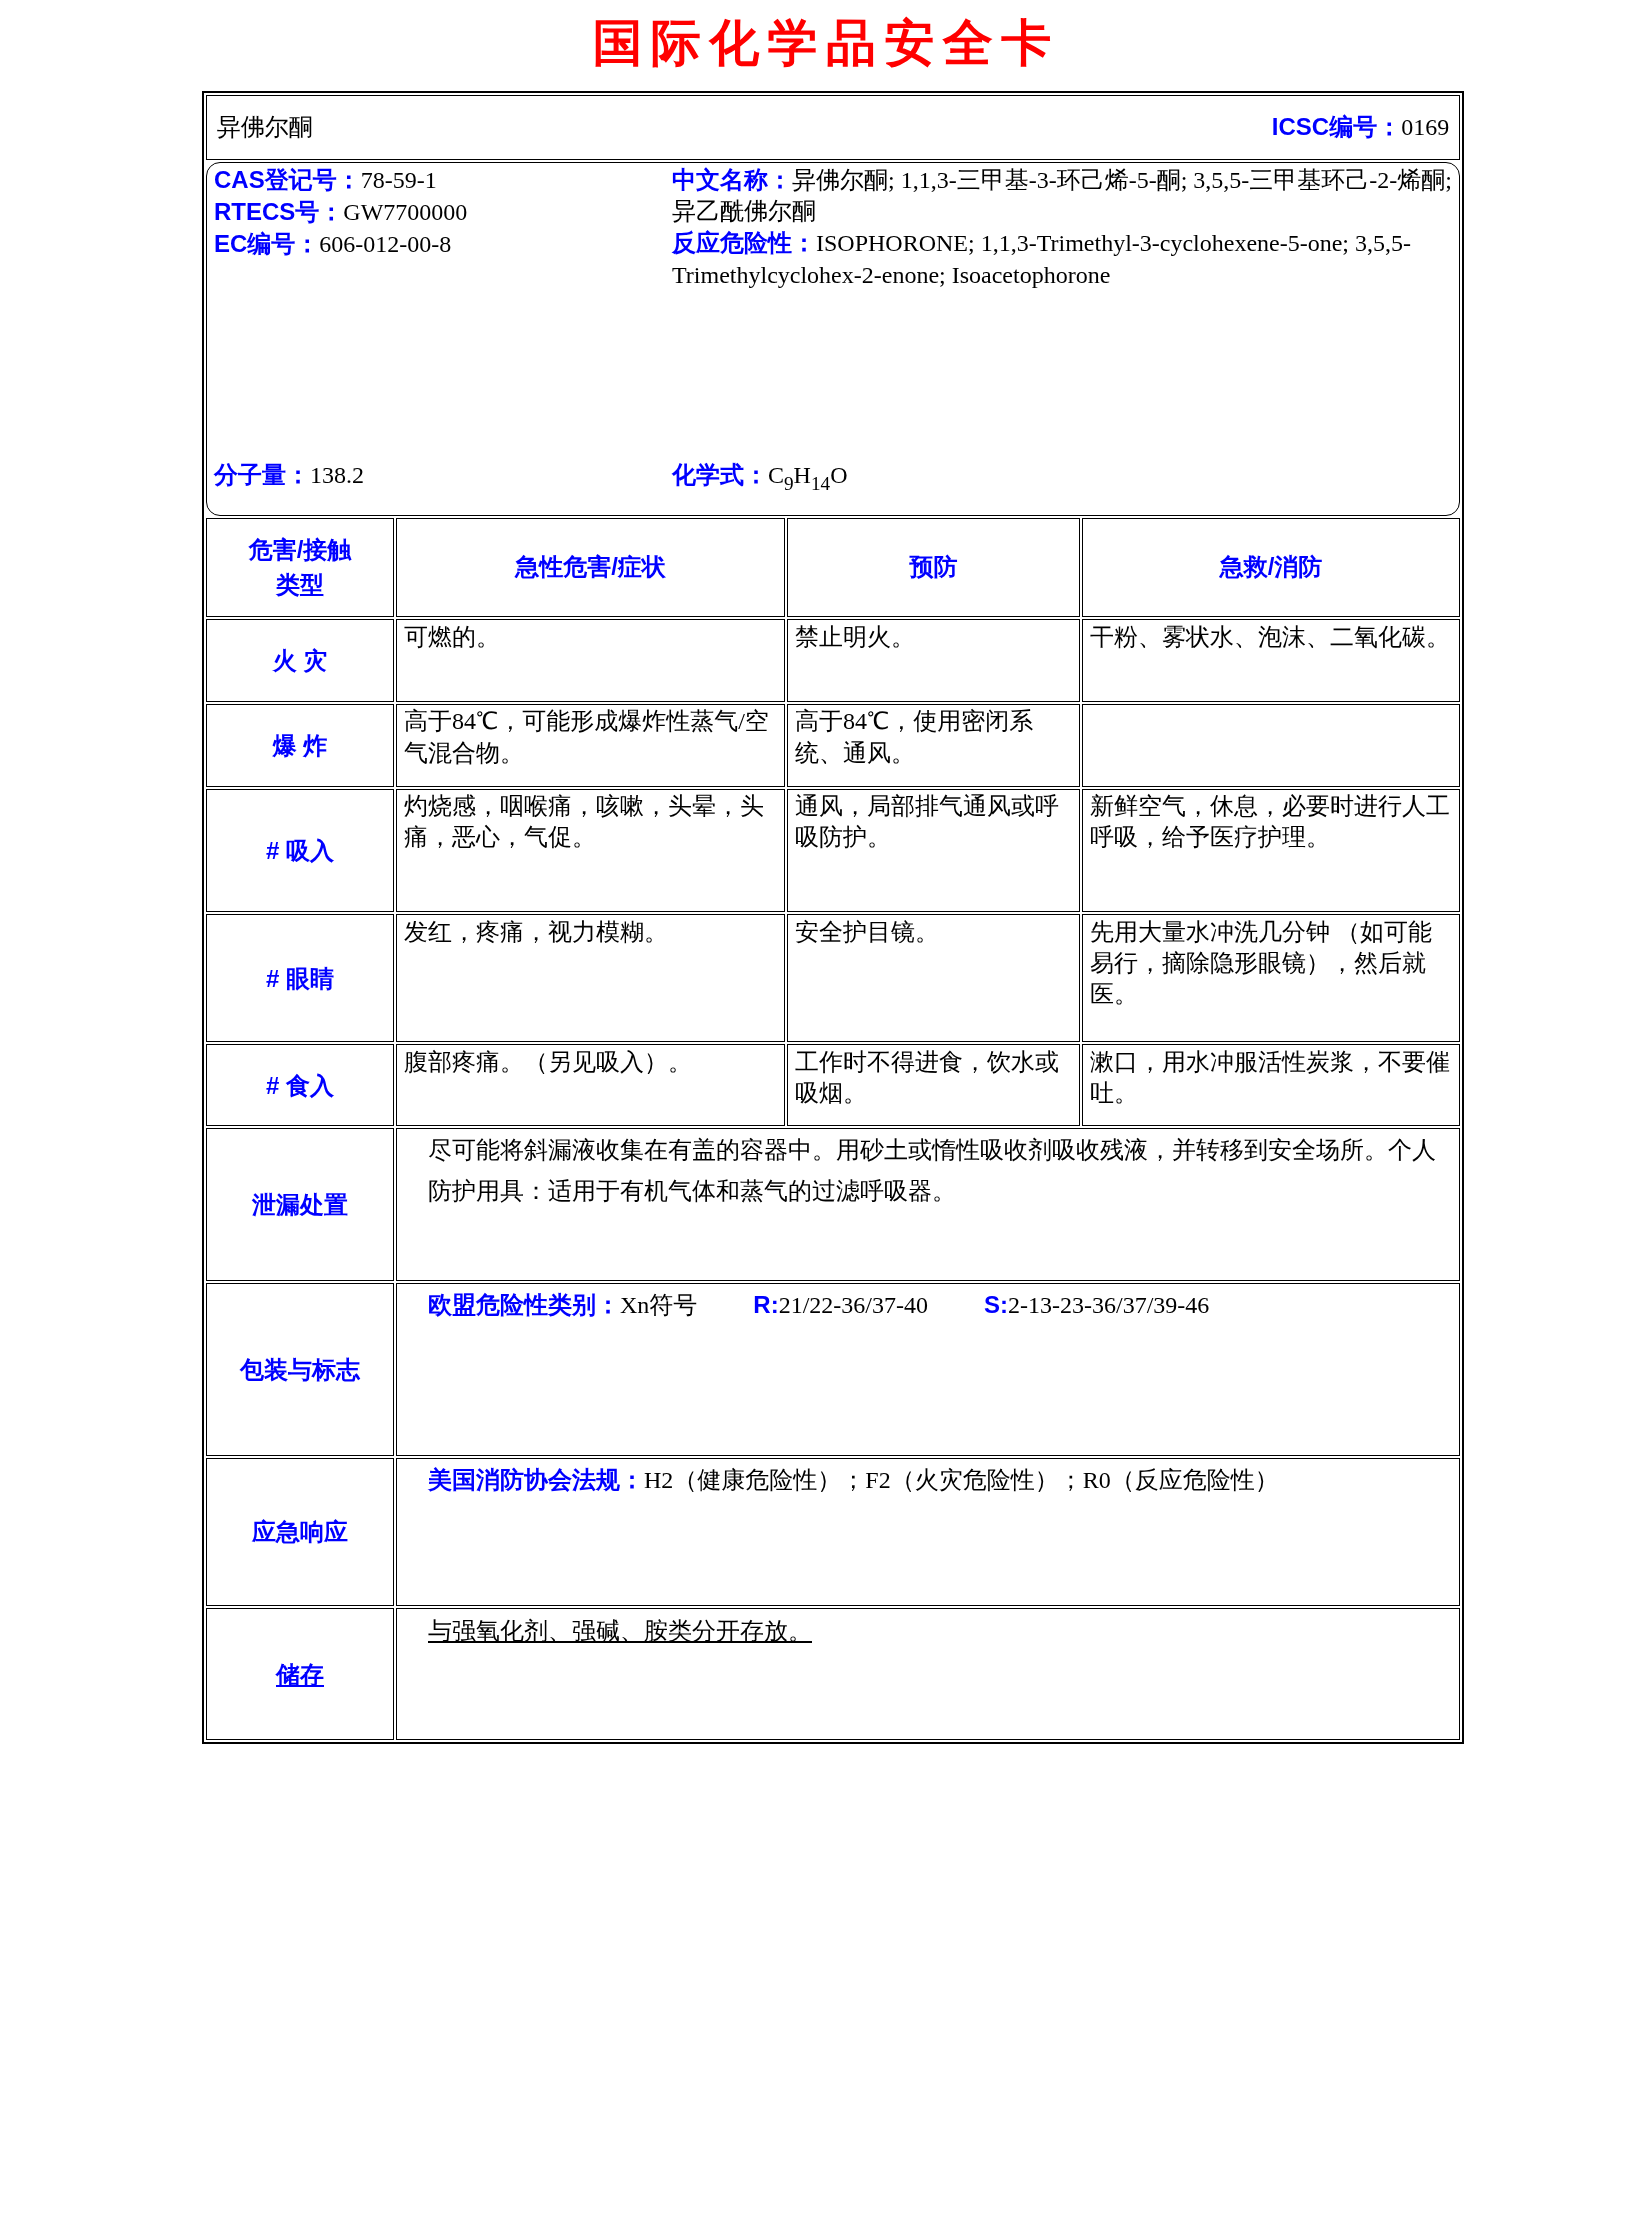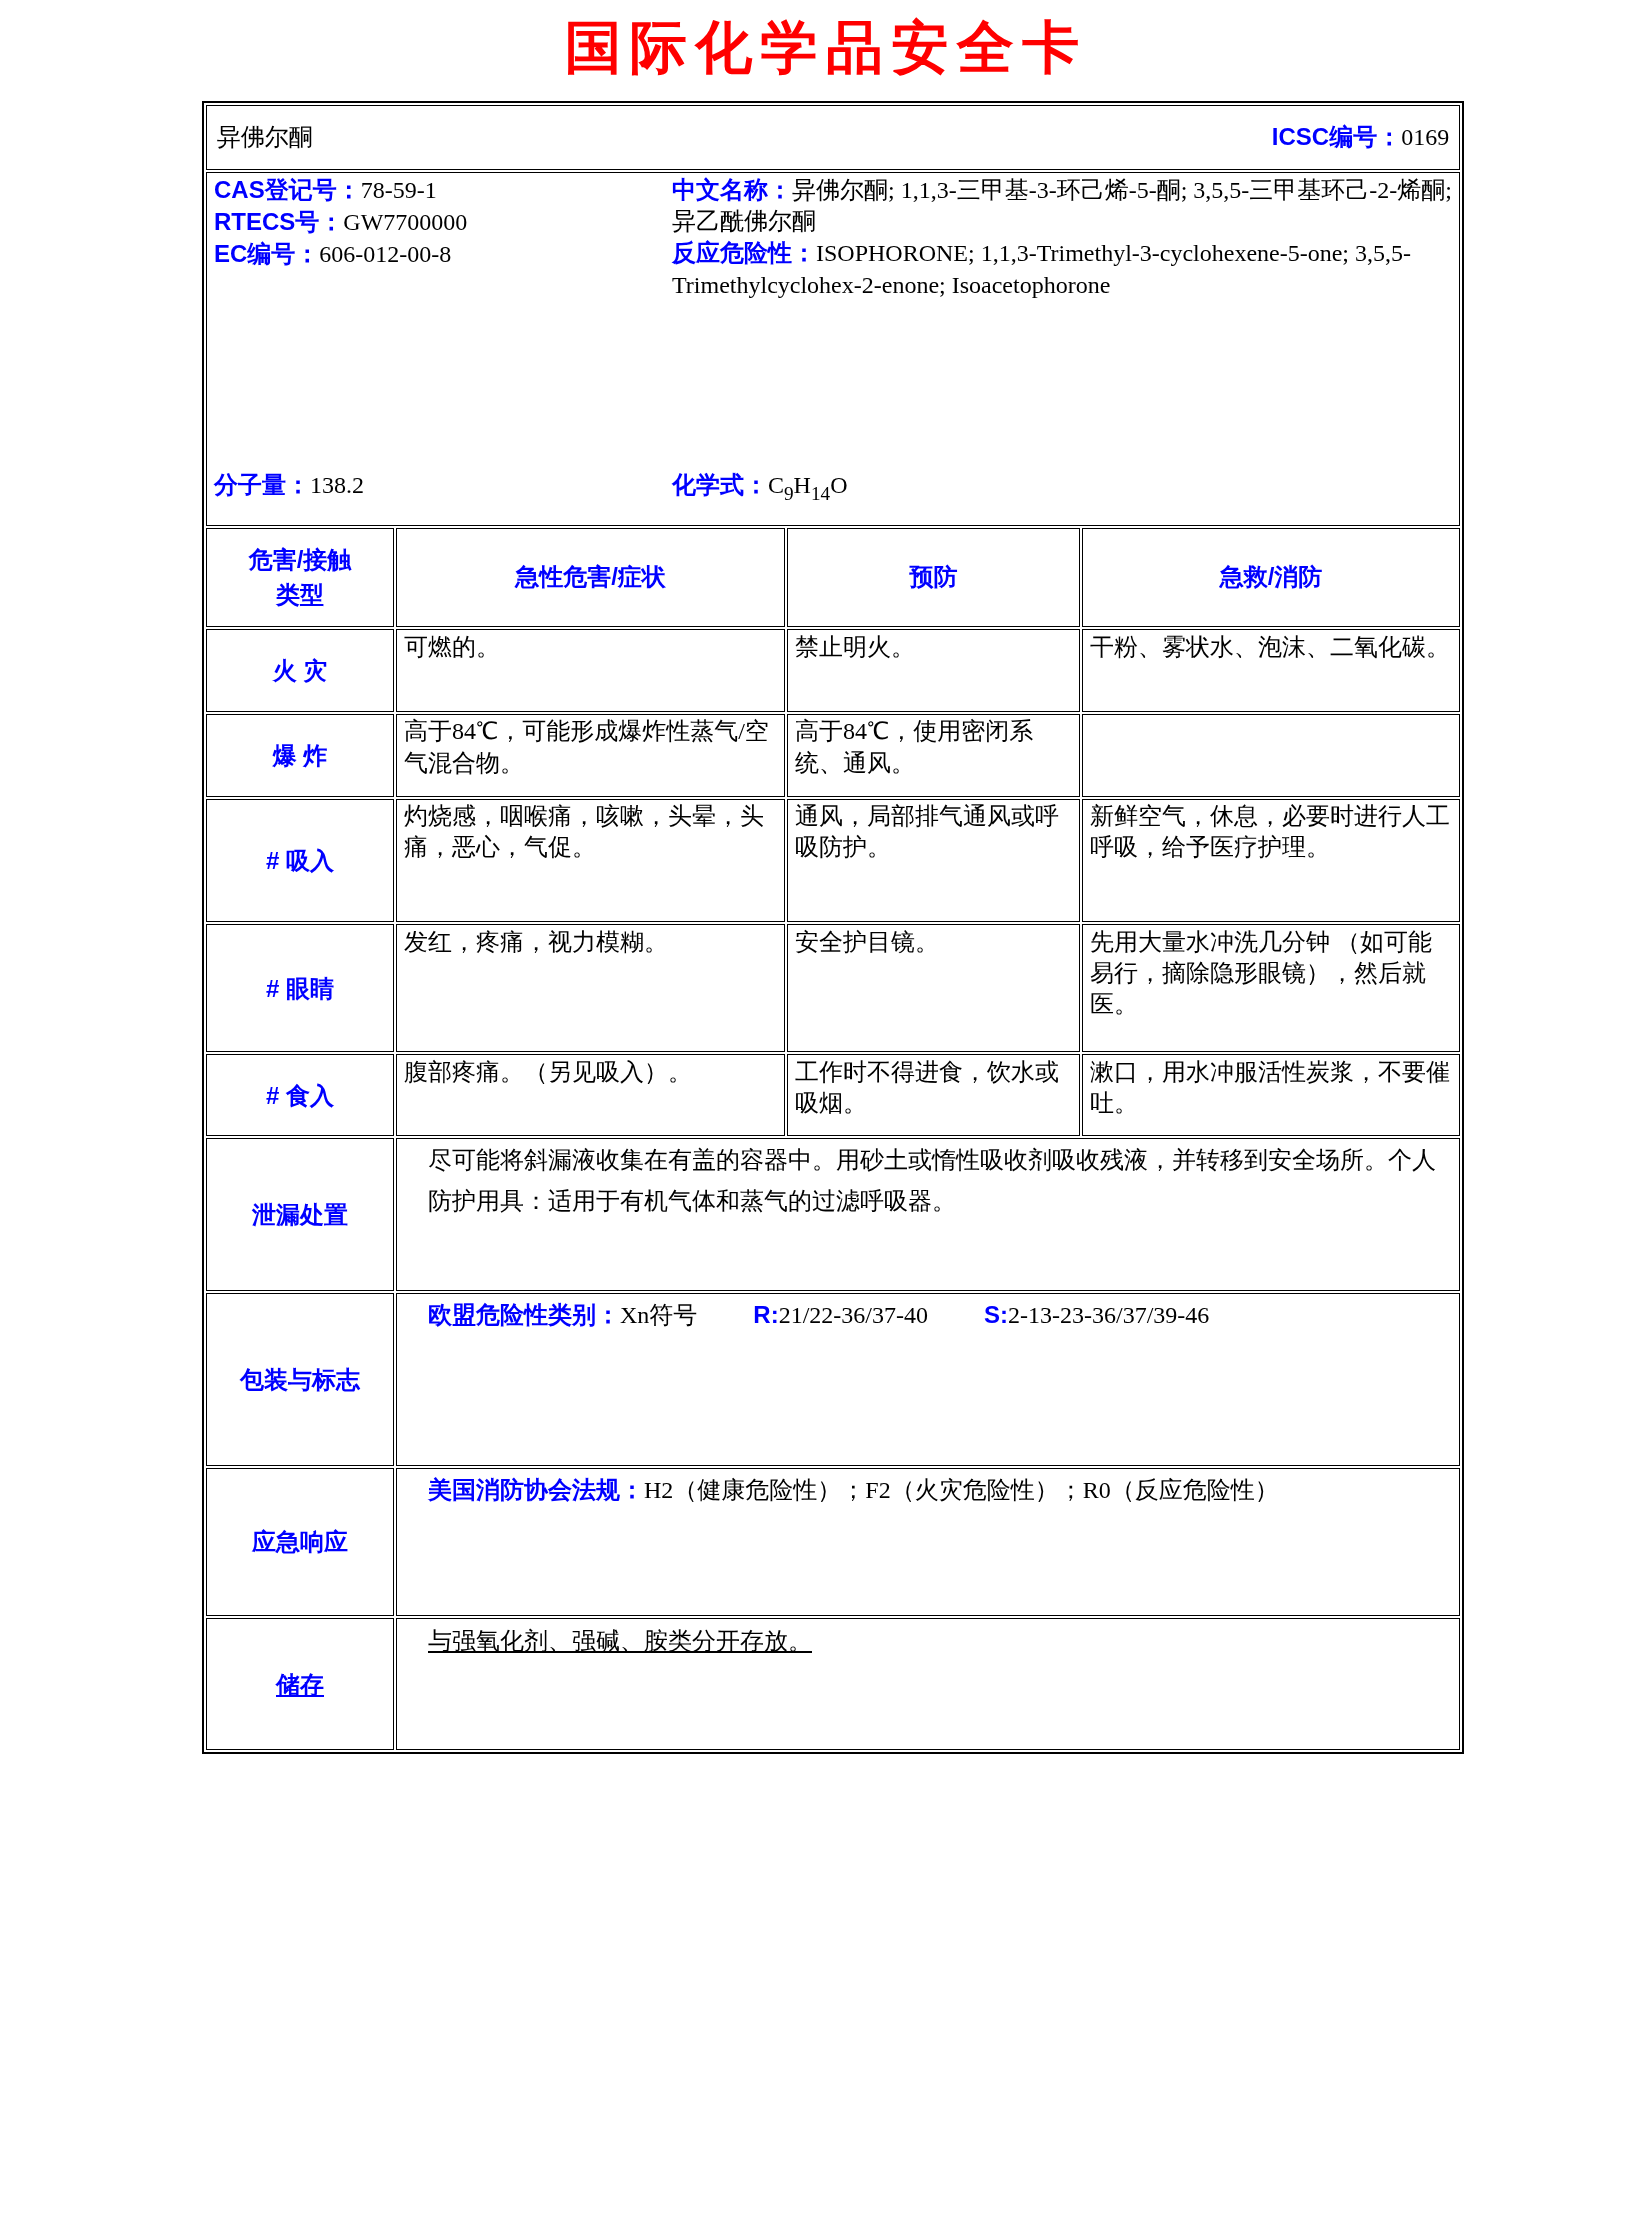--- a/index.html
+++ b/index.html
@@ -8,21 +8,21 @@
     background: #ffffff;
     width: 1652px;
     min-height: 2227px;
     font-family: "Liberation Serif", serif;
     color: #000000;
   }
   .main-title {
     margin: 9.8px 0 14px 0;
     text-align: center;
     color: #ff0000;
-    font-size: 57px;
+    font-size: 50px;
     font-weight: bold;
     letter-spacing: 8.4px;
     font-family: "Liberation Serif", serif;
   }
   table.card {
     margin-left: 202px;
     width: 1247px;
     table-layout: fixed;
     border: 2.1px solid #000000;
     border-collapse: separate;
@@ -53,21 +53,21 @@
   .hdr-cell {
     color: #0000ff;
     font-weight: bold;
     font-family: "Liberation Sans", sans-serif;
     text-align: center;
     vertical-align: middle;
     line-height: 1.45;
   }
   
   .r-title  td { height: 60px;  }
-  .r-info   td { height: 350px; }
+  .r-info   td { height: 350px; border-radius: 14px; }
   .r-head   td { height: 94px; }
   .r-fire   td { height: 78px; }
   .r-expl   td { height: 78px; }
   .r-contact td{ height: 38px;  }
   .r-inhale td { height: 119px; }
   .r-skin   td { height: 77px; }
   .r-eye    td { height: 123px; }
   .r-ingest td { height: 77px; }
   .r-spill  td { height: 148px; }
   .r-pack   td { height: 168px; }

